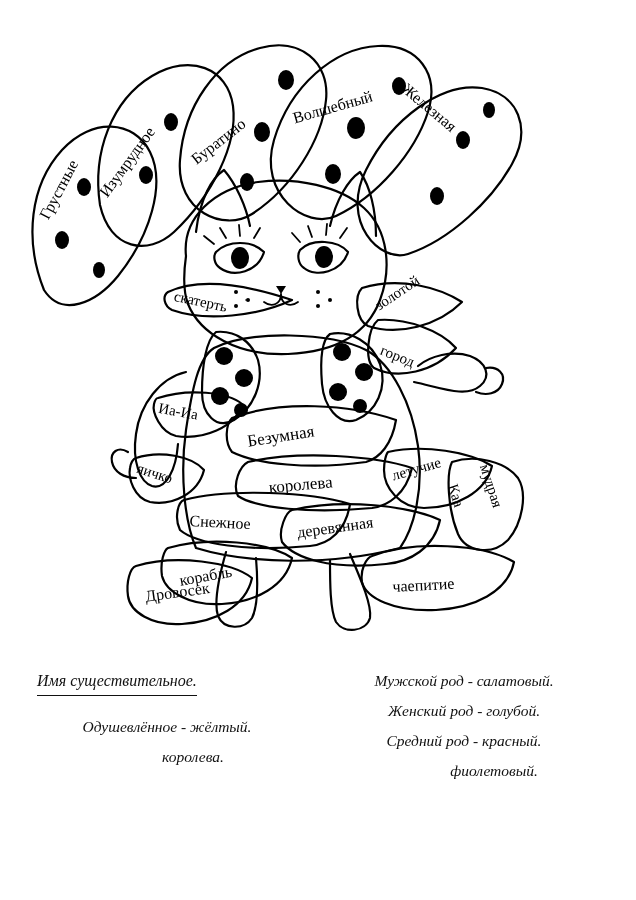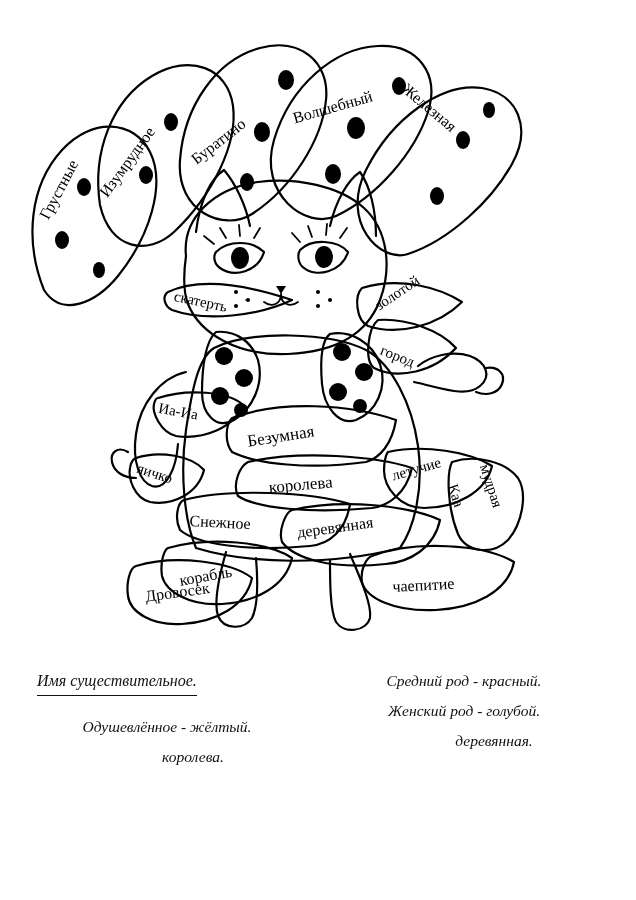--- a/index.html
+++ b/index.html
@@ -230,19 +230,20 @@
 
   <div class="legend">
 
     <div class="col col-left">
       <h3>Имя существительное.</h3>
       <p>Одушевлённое - жёлтый.</p>
       <p class="indent">королева.</p>
     </div>
 
     <div class="col col-right">
+      <p>Мужской род - салатовый.</p>
+      <p>Женский род - голубой.</p>
       <p>Средний род - красный.</p>
-      <p>Женский род - голубой.</p>
-      <p class="indent2">деревянная.</p>
+      <p class="indent2">фиолетовый.</p>
     </div>
   </div>
 
 </div>
 
 </body></html>

